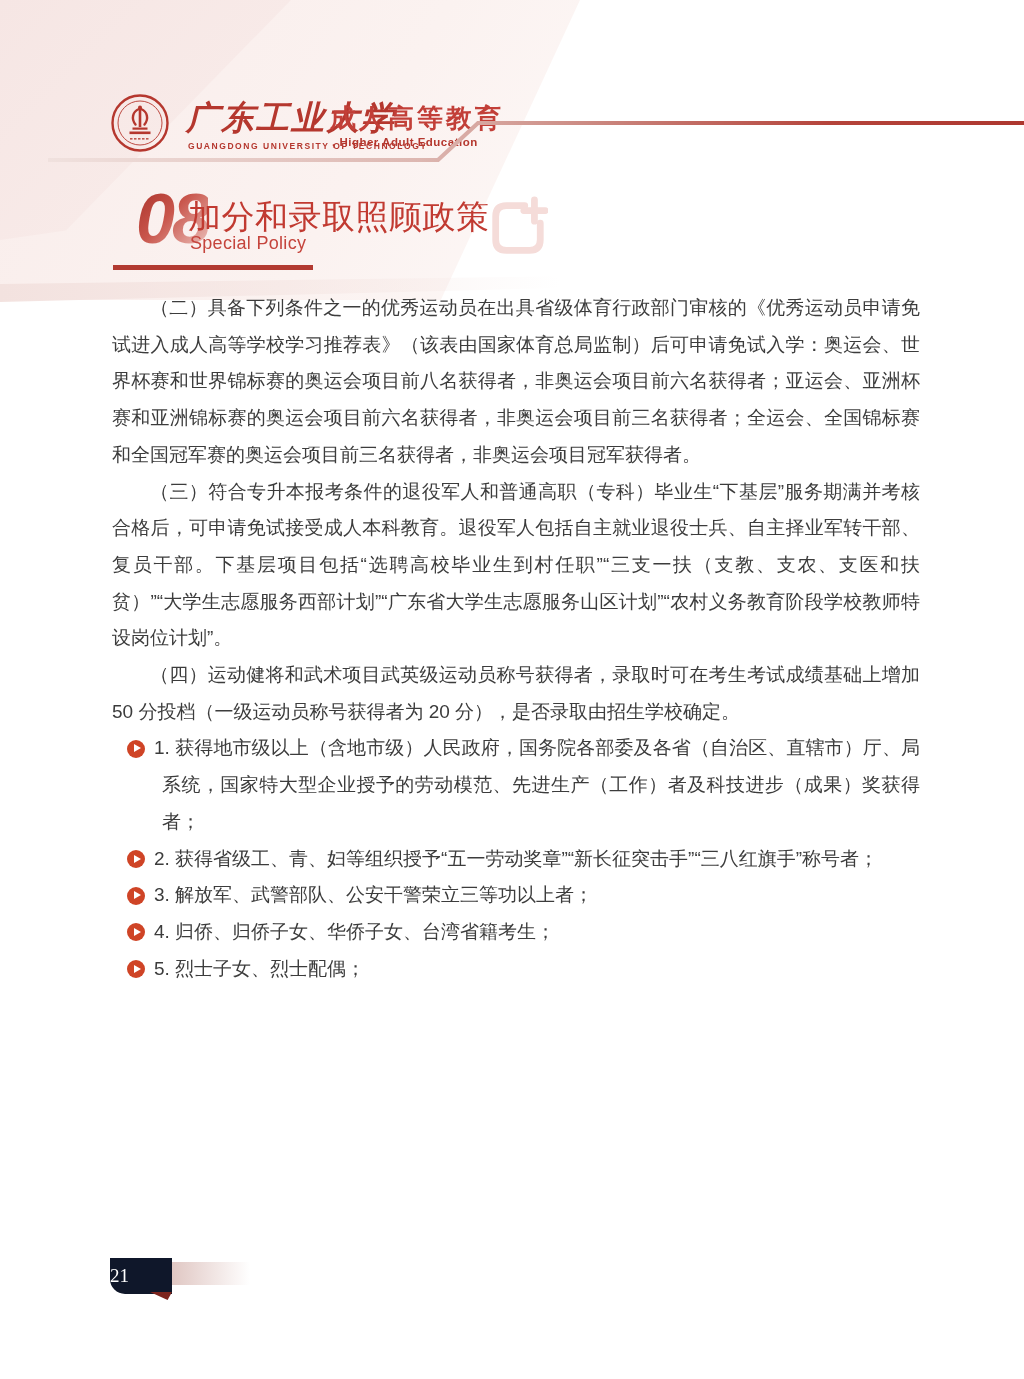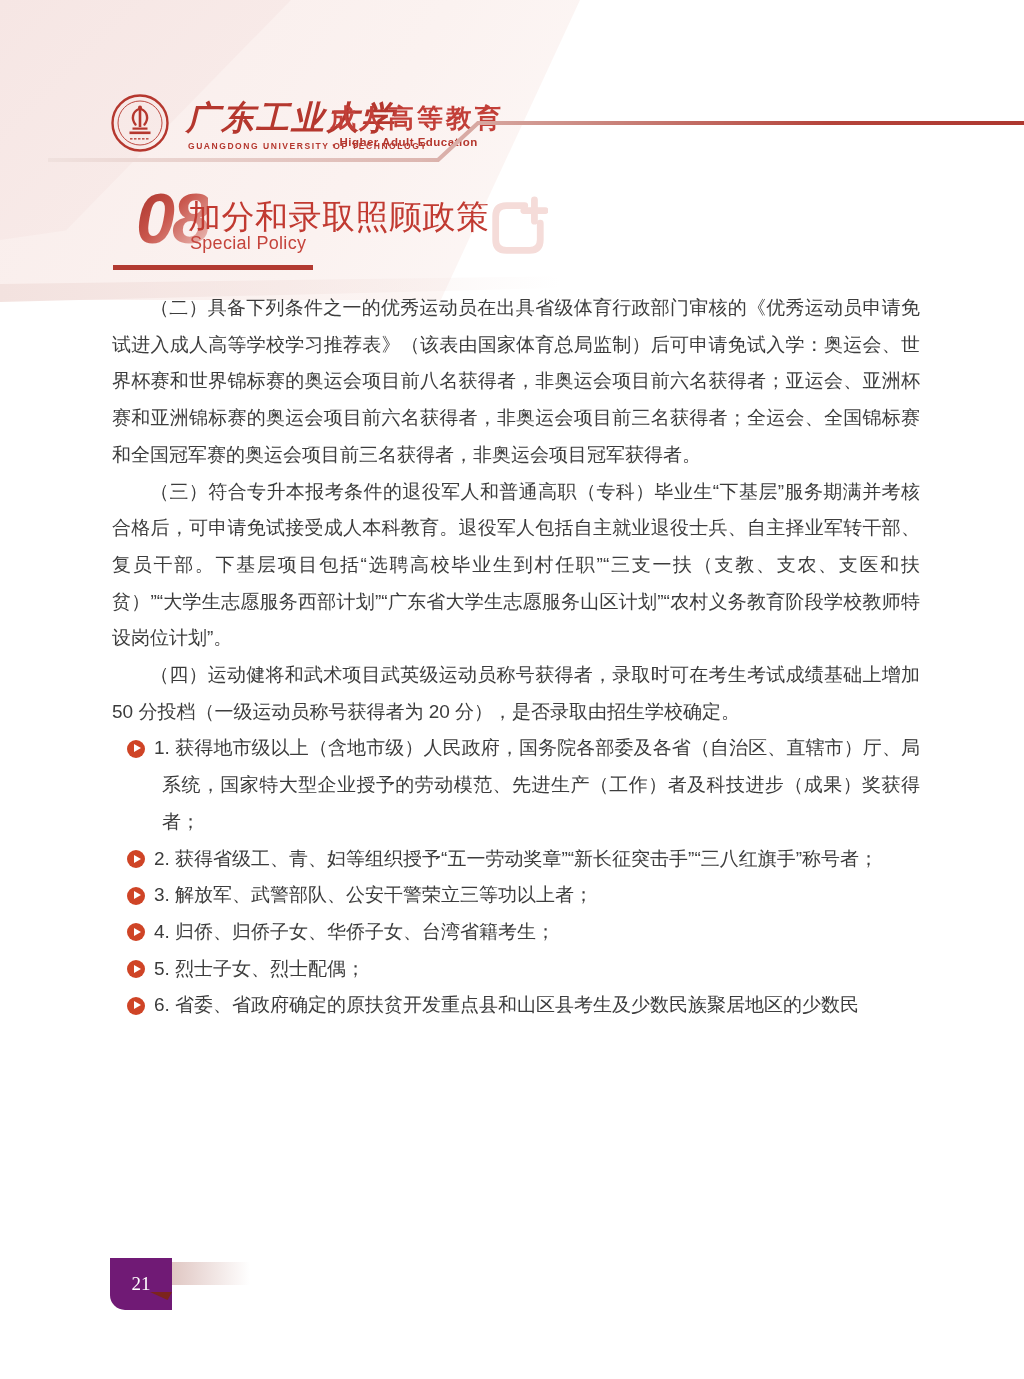--- a/index.html
+++ b/index.html
@@ -86,23 +86,23 @@
     background:#cf4426; border-radius:50%;
   }
   .bullet::after {
     content:""; position:absolute; left:6.5px; top:4.5px;
     border-style:solid; border-width:4.5px 0 4.5px 7px;
     border-color: transparent transparent transparent #ffffff;
   }
 
   
   .page-badge {
-    position:absolute; left:110px; top:1258px; width:62px; height:52px;
-    background:#701a75; border-radius:0 0 0 15px;
-    display:flex; align-items:center; justify-content:center;
+    position:absolute; left:110px; top:1258px; width:62px; height:36px;
+    background:#0f172a; border-radius:0 0 0 15px;
+    display:flex; align-items:center; justify-content:flex-start;
     font-family:"Liberation Serif", serif; font-size:19px; color:#ffffff;
   }
   .badge-fold {
     position:absolute; left:150px; top:1292px; width:22px; height:8px;
     background:#7c241d; clip-path: polygon(0 0, 100% 0, 80% 100%);
   }
   .badge-tail {
     position:absolute; left:172px; top:1262px; width:78px; height:23px;
     background: linear-gradient(90deg, #e0c7c3 0%, rgba(255,255,255,0) 100%);
   }
@@ -167,21 +167,20 @@
   <main class="body-text">
     <p>（二）具备下列条件之一的优秀运动员在出具省级体育行政部门审核的《优秀运动员申请免试进入成人高等学校学习推荐表》（该表由国家体育总局监制）后可申请免试入学：奥运会、世界杯赛和世界锦标赛的奥运会项目前八名获得者，非奥运会项目前六名获得者；亚运会、亚洲杯赛和亚洲锦标赛的奥运会项目前六名获得者，非奥运会项目前三名获得者；全运会、全国锦标赛和全国冠军赛的奥运会项目前三名获得者，非奥运会项目冠军获得者。</p>
     <p>（三）符合专升本报考条件的退役军人和普通高职（专科）毕业生“下基层”服务期满并考核合格后，可申请免试接受成人本科教育。退役军人包括自主就业退役士兵、自主择业军转干部、复员干部。下基层项目包括“选聘高校毕业生到村任职”“三支一扶（支教、支农、支医和扶贫）”“大学生志愿服务西部计划”“广东省大学生志愿服务山区计划”“农村义务教育阶段学校教师特设岗位计划”。</p>
     <p>（四）运动健将和武术项目武英级运动员称号获得者，录取时可在考生考试成绩基础上增加 50 分投档（一级运动员称号获得者为 20 分），是否录取由招生学校确定。</p>
     <ul>
       <li><span class="bullet"></span><span>1. 获得地市级以上（含地市级）人民政府，国务院各部委及各省（自治区、直辖市）厅、局系统，国家特大型企业授予的劳动模范、先进生产（工作）者及科技进步（成果）奖获得者；</span></li>
       <li><span class="bullet"></span><span>2. 获得省级工、青、妇等组织授予“五一劳动奖章”“新长征突击手”“三八红旗手”称号者；</span></li>
       <li><span class="bullet"></span><span>3. 解放军、武警部队、公安干警荣立三等功以上者；</span></li>
       <li><span class="bullet"></span><span>4. 归侨、归侨子女、华侨子女、台湾省籍考生；</span></li>
       <li><span class="bullet"></span><span>5. 烈士子女、烈士配偶；</span></li>
-      <li><span class="bullet"></span><span>6. 省委、省政府确定的原扶贫开发重点县和山区县考生及少数民族聚居地区的少数民</span></li>
     </ul>
   </main>
 
   <div class="page-badge">
     <span>21</span>
   </div>
   <div class="badge-fold"></div>
   <div class="badge-tail"></div>
 
 </div>

